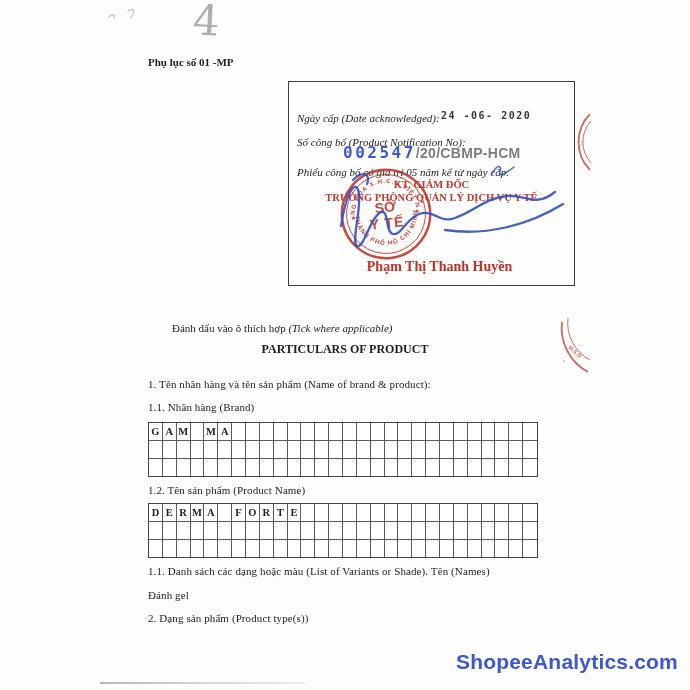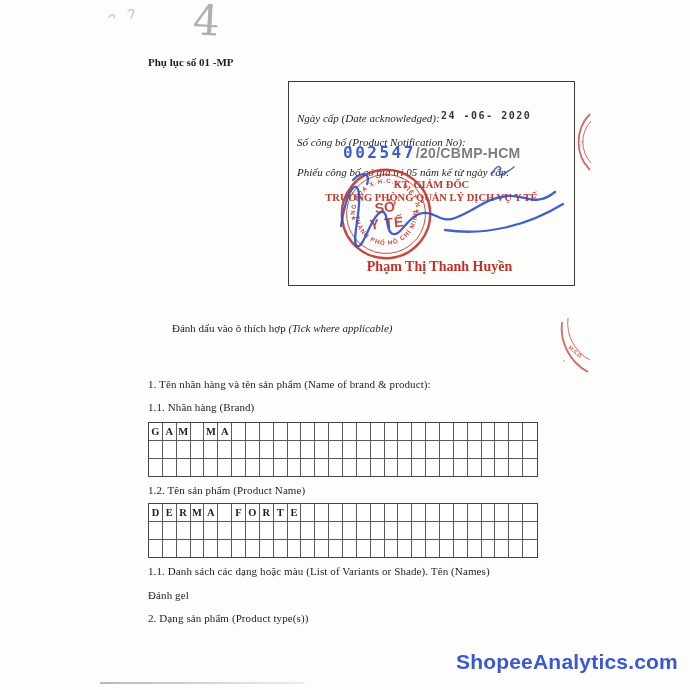--- a/index.html
+++ b/index.html
@@ -124,20 +124,21 @@
 </svg>
 
 <div class="abs title-block t-main">
 </div>
 
 <div class="abs tick-note">
   <span>Đánh dấu vào ô thích hợp </span><span class="it">(Tick where applicable)</span>
 </div>
 
 <div class="abs title-block t-info">
+  <div>PARTICULARS OF PRODUCT</div>
 </div>
 
 <div class="abs body-text s1">1. Tên nhãn hàng và tên sản phẩm (Name of brand &amp; product):</div>
 <div class="abs body-text s11">1.1. Nhãn hàng (Brand)</div>
 
 <div class="abs lgrid g0" style="grid-template-columns: repeat(28, 1fr);">
     <div class="cell">G</div>
     <div class="cell">A</div>
     <div class="cell">M</div>
     <div class="cell"></div>

